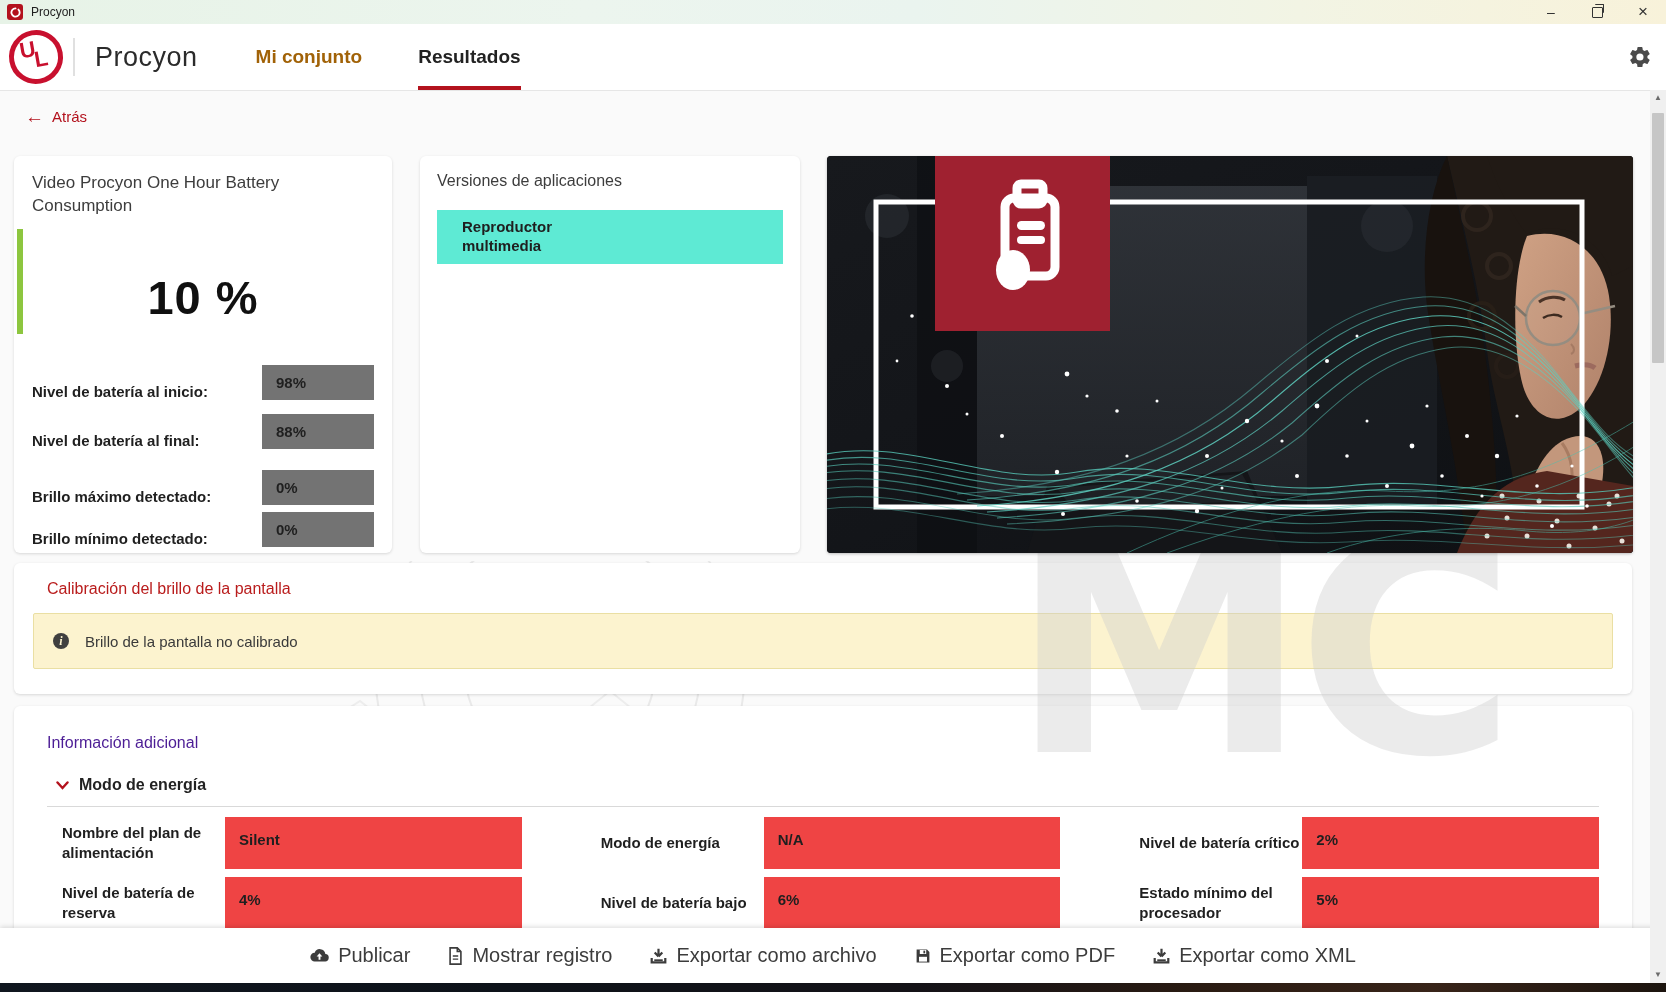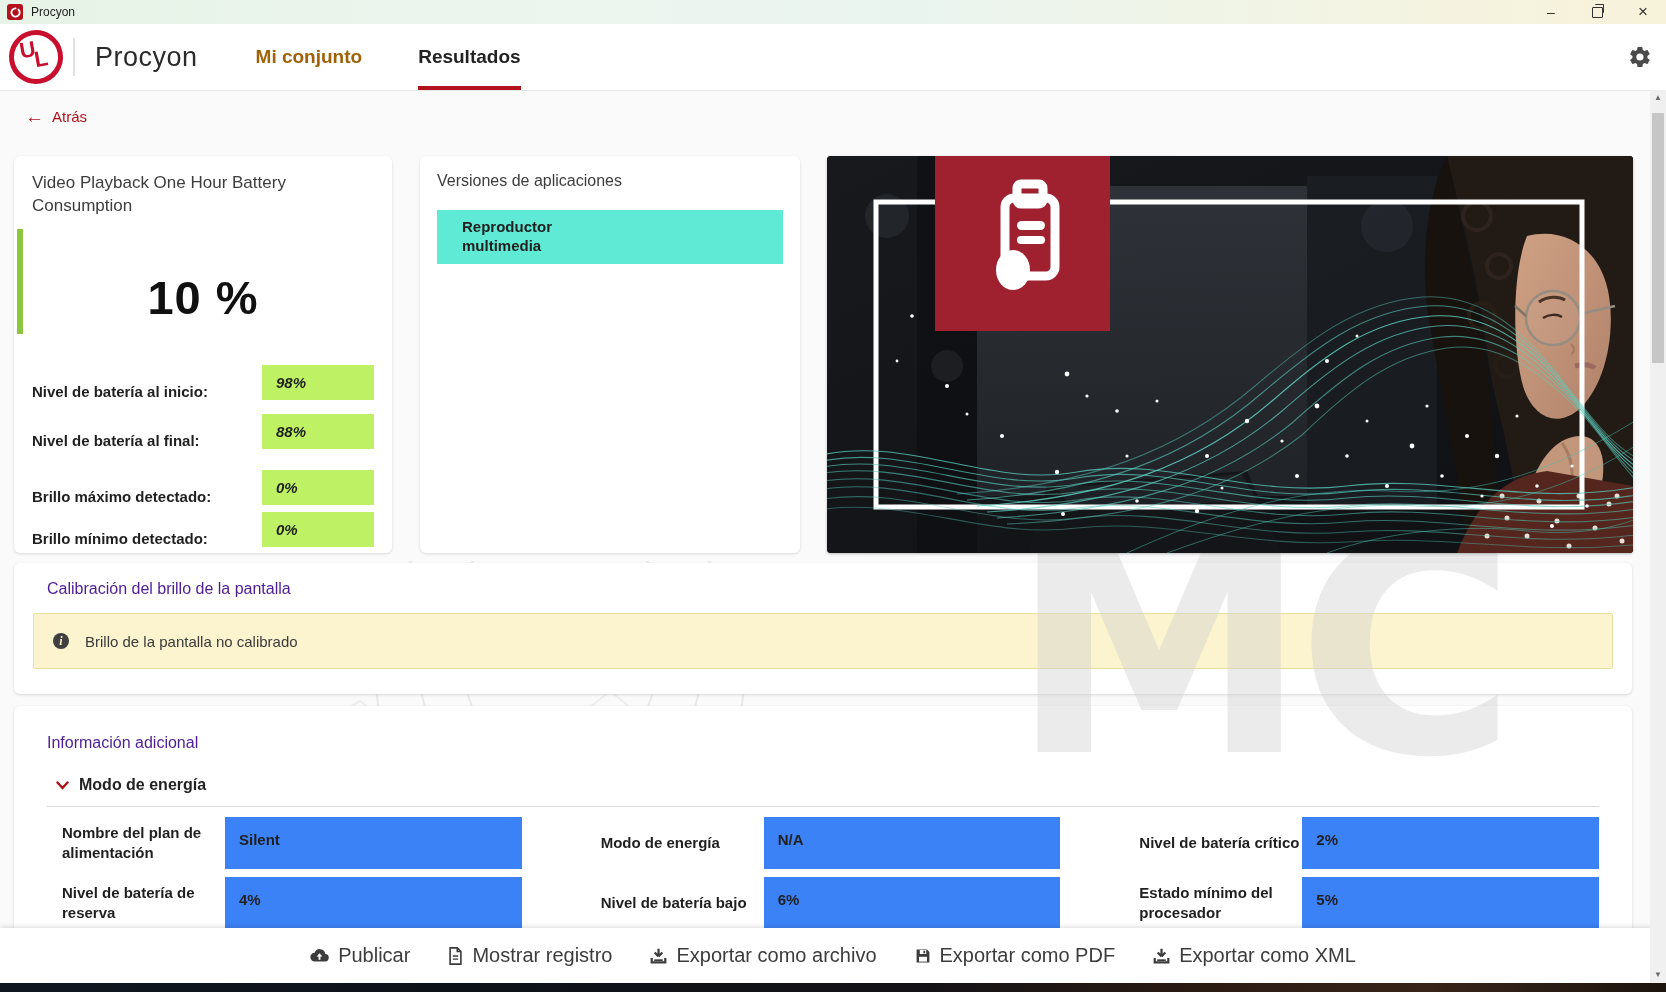--- a/index.html
+++ b/index.html
@@ -63,42 +63,42 @@
   }
   
   .score-card{width:378px;height:397px;position:relative;padding:16px 18px;}
   .score-accent{position:absolute;left:3px;top:73px;width:6px;height:105px;background:#8dc63f;}
   .score-title{font-size:17px;color:#3d3d3d;line-height:1.35;width:280px;}
   .score-value{font-size:47px;font-weight:bold;color:#101010;text-align:center;margin:52px 0 40px 0;letter-spacing:1px;}
   .metric-row{display:flex;align-items:flex-end;margin-bottom:14px;}
   .metric-row.tight{margin-bottom:7px;}
   .metric-label{flex:0 0 230px;font-size:15px;font-weight:bold;color:#1f1f1f;}
   .metric-value{
-    flex:0 0 98px;height:35px;background:#bef264;display:flex;align-items:center;
-    padding-left:14px;font-size:15px;font-weight:bold;color:#1f1f1f;font-style:italic;
+    flex:0 0 98px;height:35px;background:#737373;display:flex;align-items:center;
+    padding-left:14px;font-size:15px;font-weight:bold;color:#1f1f1f;
   }
   
   .versions-card{width:380px;height:397px;margin-left:28px;padding:16px 17px;}
   .versions-title{font-size:16px;color:#3d3d3d;}
   .version-row{
     margin-top:20px;background:#5eead4;min-height:54px;display:flex;align-items:center;
     padding:6px 6px 6px 25px;box-sizing:border-box;
   }
   .version-name{font-size:15px;font-weight:bold;color:#1f1f1f;line-height:1.25;width:110px;}
   
   .hero{
     width:806px;height:397px;margin-left:27px;border-radius:4px;overflow:hidden;
     box-shadow:0 1px 3px rgba(0,0,0,0.25);position:relative;flex:0 0 auto;background:#141619;
   }
   
   .calibration-card{
     position:absolute;left:14px;top:472px;width:1618px;height:131px;z-index:5;
     padding:17px 19px;
   }
-  .calibration-title{font-size:16px;color:#4c1d95;margin-left:14px;}
+  .calibration-title{font-size:16px;color:#b91c1c;margin-left:14px;}
   .alert{
     position:relative;z-index:8;margin-top:15px;height:56px;box-sizing:border-box;
     background:#fcf3cf;border:1px solid #eadfa3;border-radius:2px;
     display:flex;align-items:center;gap:16px;padding-left:19px;
   }
   .info-dot{
     width:16px;height:16px;border-radius:50%;background:#3f3f3f;color:#fcf3cf;
     display:flex;align-items:center;justify-content:center;
     font-family:"Liberation Serif",serif;font-size:12px;font-weight:bold;font-style:italic;
   }
@@ -112,21 +112,21 @@
   .expander{display:flex;align-items:center;gap:10px;margin:24px 0 0 12px;cursor:pointer;}
   .expander-title{font-size:16px;font-weight:bold;color:#222;}
   .info-divider{height:1px;background:#d9d9d9;margin:12px 3px 0 3px;}
   .fields-grid{
     display:grid;grid-template-columns:1fr 1fr 1fr;column-gap:64px;row-gap:8px;
     margin-top:10px;padding:0 3px;
   }
   .field{display:flex;align-items:center;min-height:52px;}
   .field-label{flex:0 0 178px;font-size:15px;font-weight:bold;color:#1f1f1f;line-height:1.35;padding-left:15px;box-sizing:border-box;}
   .field-value{
-    flex:1;align-self:stretch;background:#3b82f6;display:flex;align-items:flex-start;
+    flex:1;align-self:stretch;background:#ef4444;display:flex;align-items:flex-start;
     padding:14px 0 0 14px;font-size:15px;font-weight:bold;color:#1f1f1f;box-sizing:border-box;
   }
   .field.ghost .field-value{background:#f4f4f4;}
   
   .footer{
     position:absolute;left:0;top:928px;width:1666px;height:55px;background:#fff;
     box-shadow:0 -1px 5px rgba(0,0,0,0.15);display:flex;align-items:center;justify-content:center;
     gap:38px;z-index:30;
   }
   .footer-btn{display:flex;align-items:center;gap:9px;cursor:pointer;}
@@ -204,21 +204,21 @@
 
   <div class="back-row">
     <span class="back-arrow">←</span>
     <span class="back-label">Atrás</span>
   </div>
 
   <div class="row1">
 
     <div class="card score-card">
       <div class="score-accent"></div>
-      <div class="score-title">Video Playback One Hour Battery Consumption</div>
+      <div class="score-title">Video Procyon One Hour Battery Consumption</div>
       <div class="score-value">10 %</div>
       <div class="metric-row">
         <div class="metric-label">Nivel de batería al inicio:</div>
         <div class="metric-value">98%</div>
       </div>
       <div class="metric-row">
         <div class="metric-label">Nivel de batería al final:</div>
         <div class="metric-value">88%</div>
       </div>
       <div class="metric-row tight" style="margin-top:21px;">

